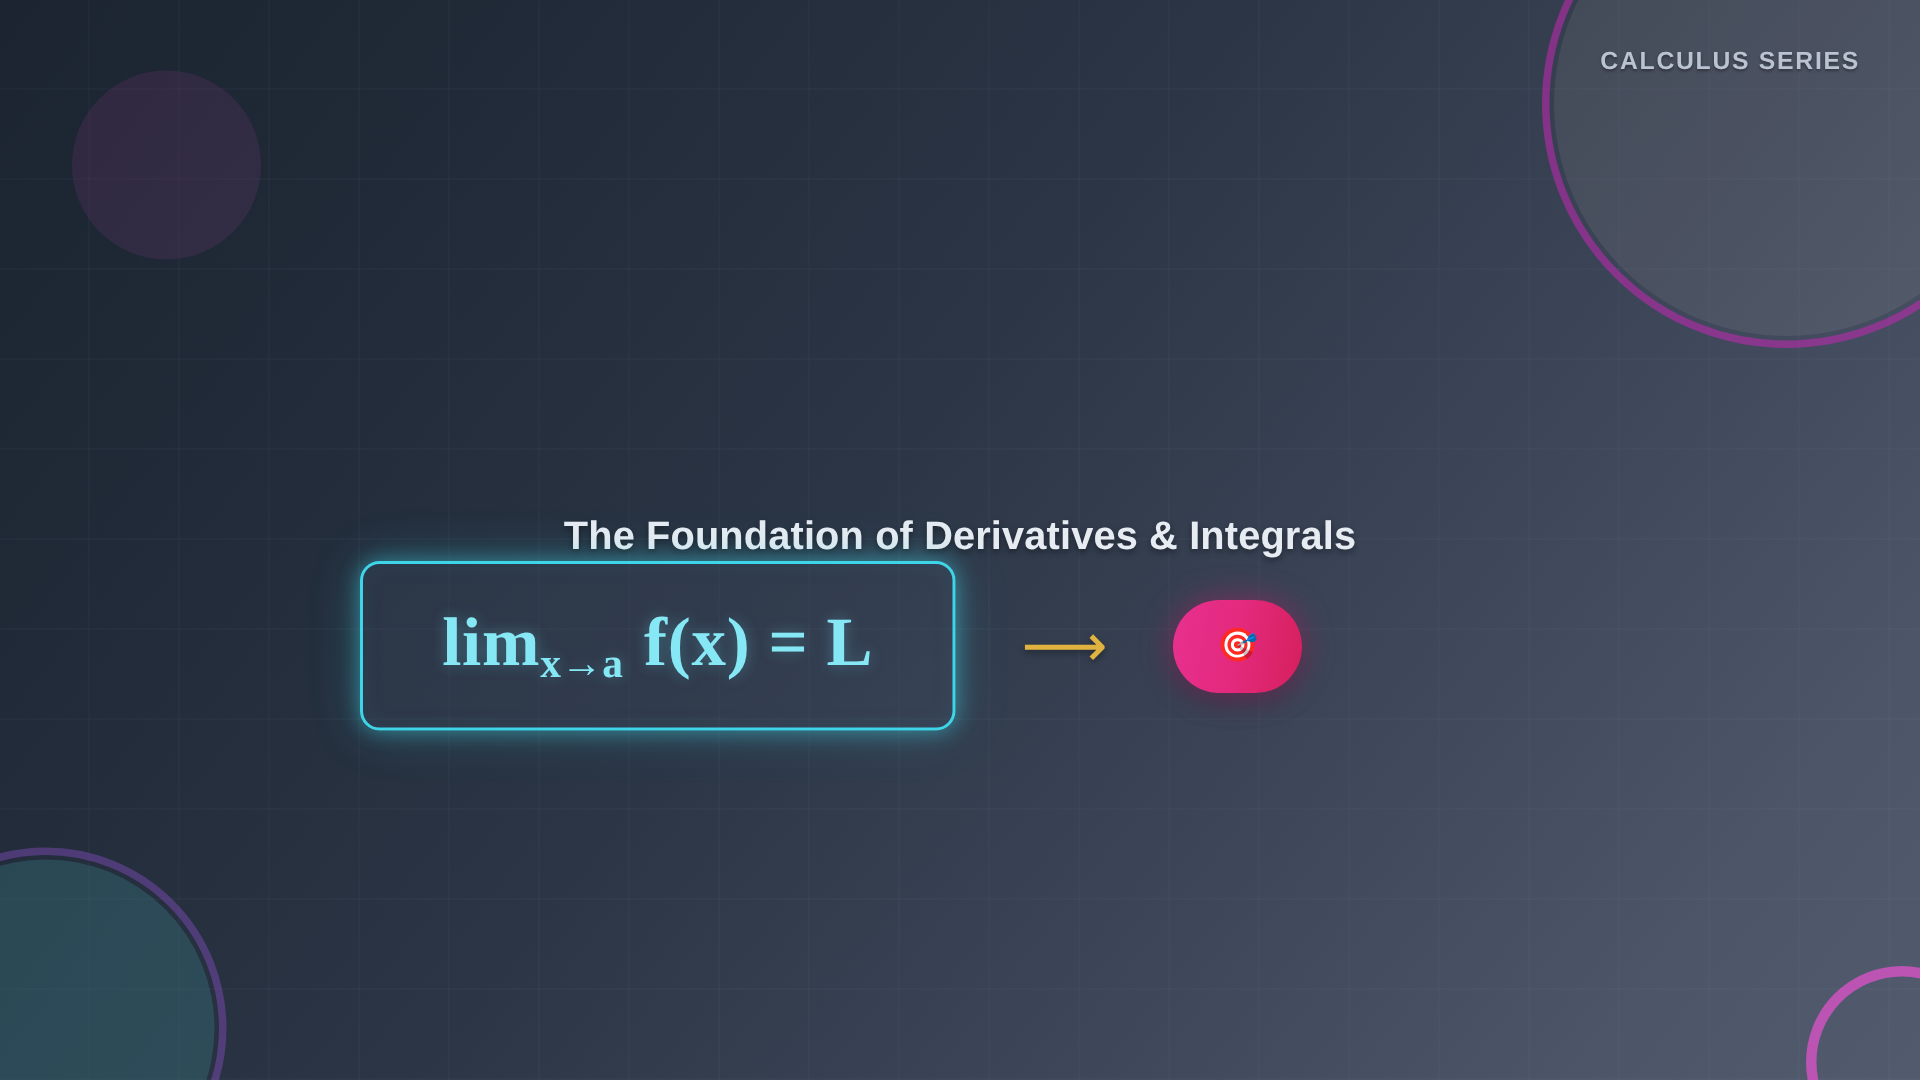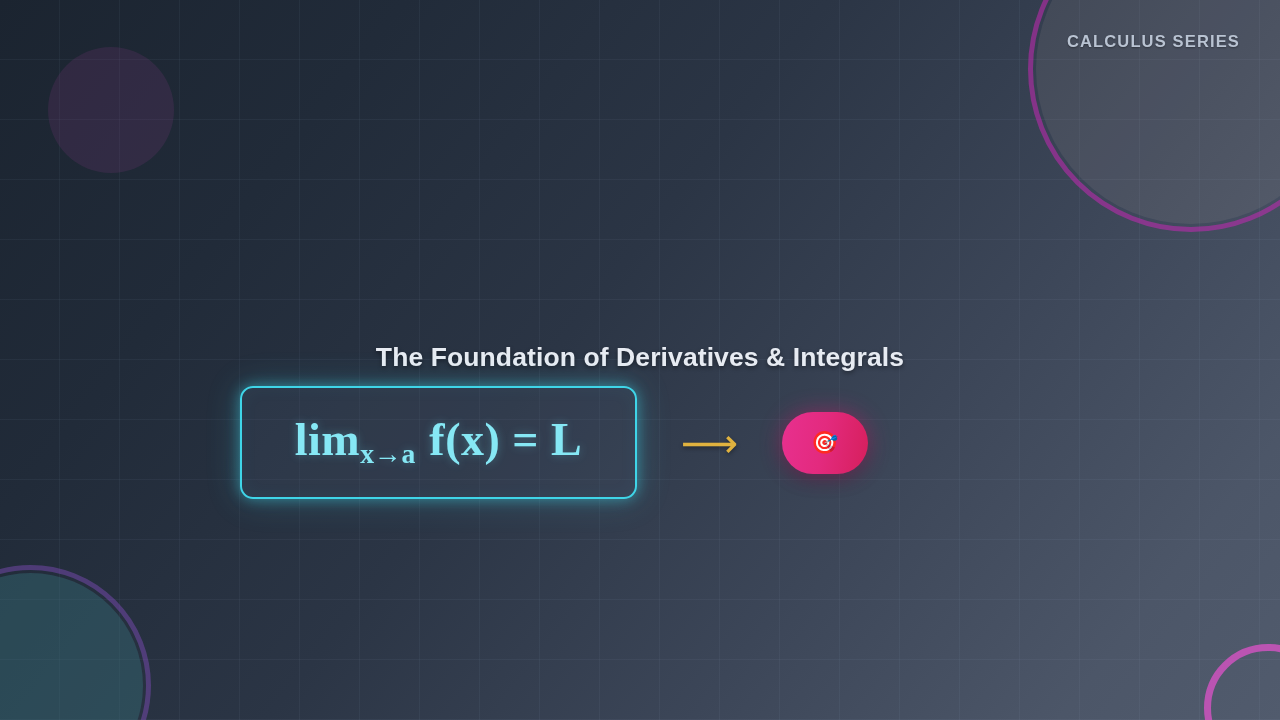--- a/index.html
+++ b/index.html
@@ -124,21 +124,21 @@
     color: #e7ebf2;
     letter-spacing: 0.1px;
     text-shadow: 0 2px 4px rgba(0,0,0,0.40);
     margin-top: 32px;
   }
 
   
   .row {
     position: absolute;
     left: 240px;
-    top: 386px;
+    top: 374px;
     display: flex;
     align-items: center;
   }
 
   .formula-box {
     width: 397px;
     height: 113px;
     display: flex;
     align-items: center;
     justify-content: center;

